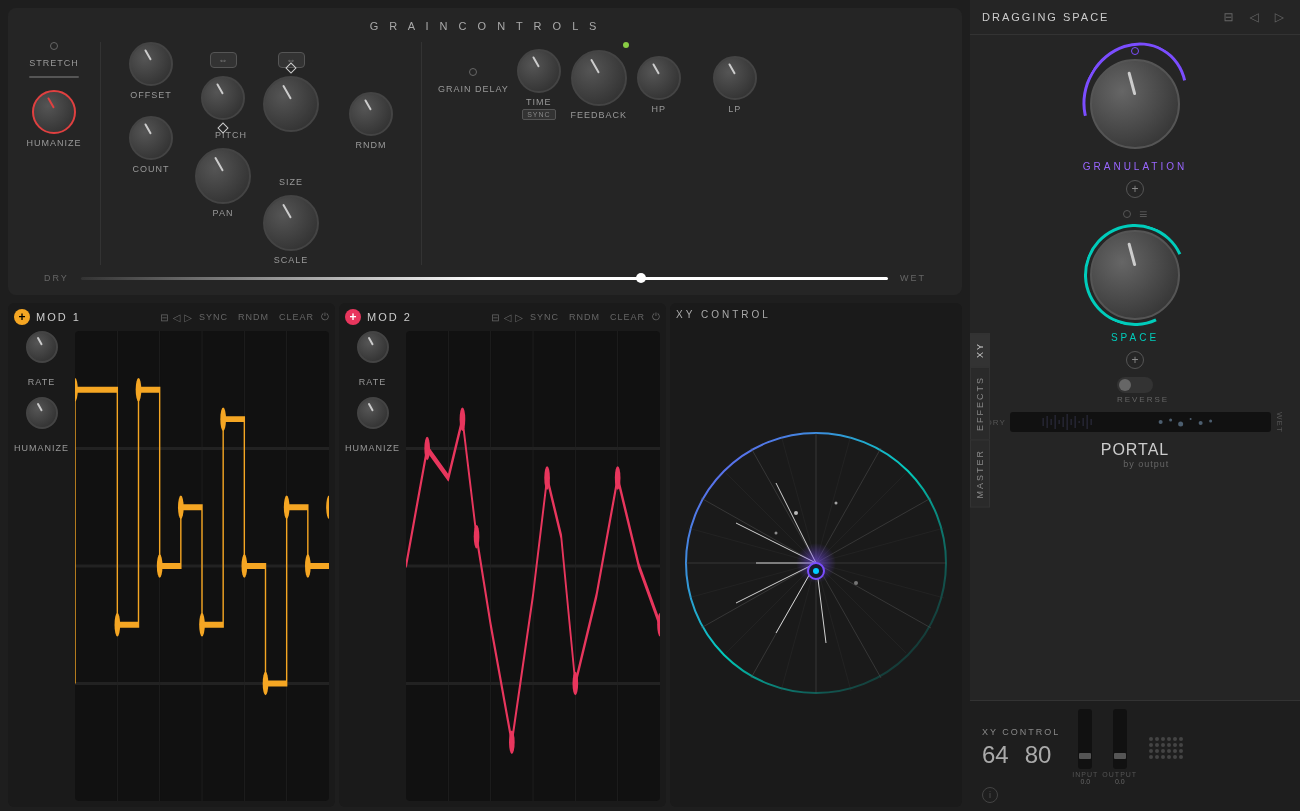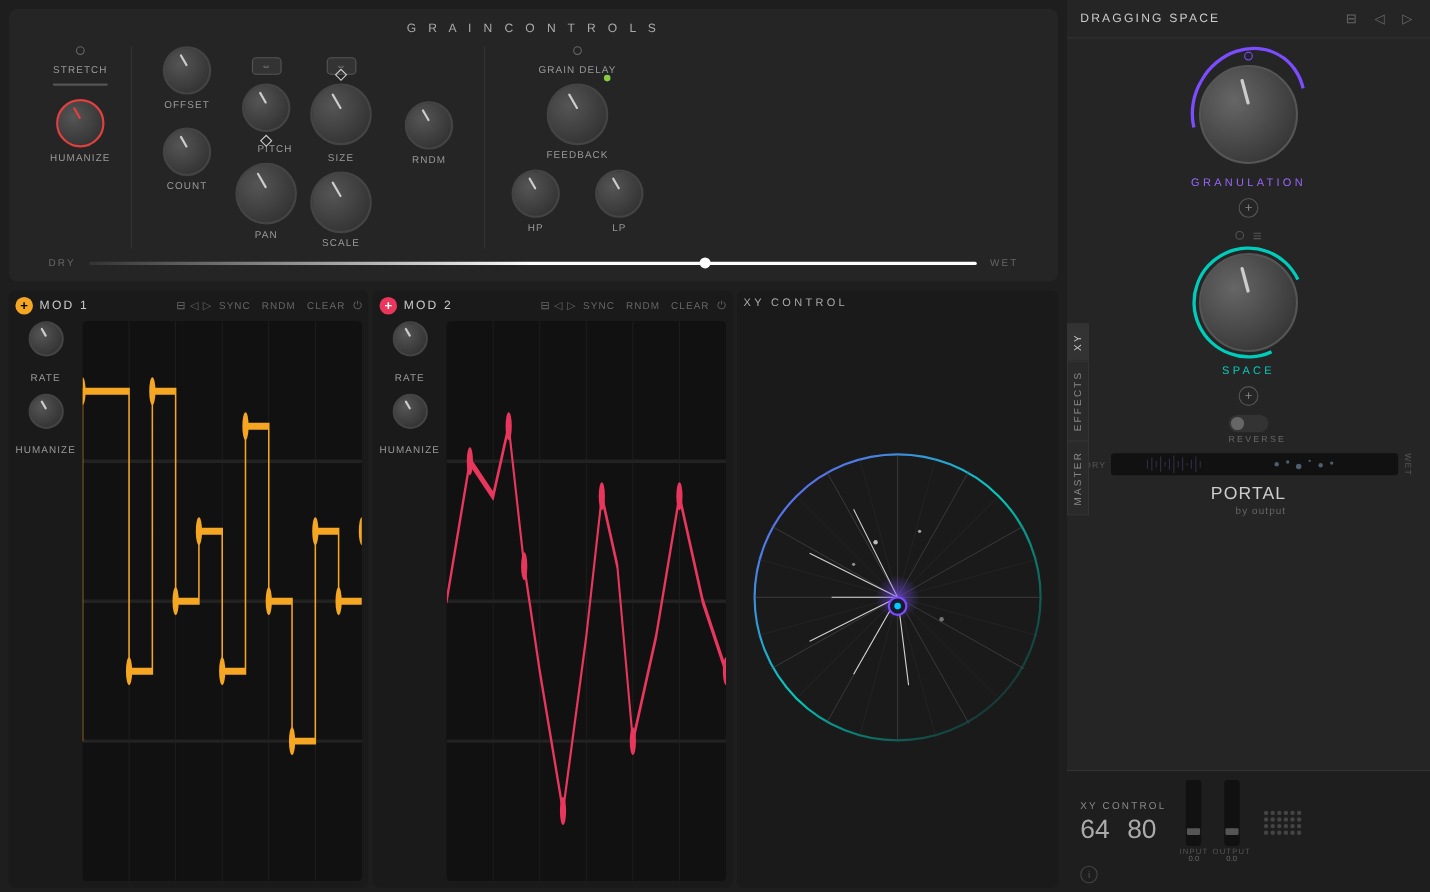--- a/index.html
+++ b/index.html
@@ -129,21 +129,20 @@
       padding: 2px 8px;
       margin: 0 4px;
       align-self: center;
       cursor: pointer;
       white-space: nowrap;
     }
 
     .grain-controls-inner {
       display: flex;
       align-items: flex-start;
-      margin-left: 19px;
     }
 
     .power-dot {
       width: 8px;
       height: 8px;
       border-radius: 50%;
       border: 1px solid #666;
       margin-bottom: 4px;
     }
 
@@ -703,47 +702,52 @@
           <div class="knob knob-large"></div>
           <span class="knob-label">PAN</span>
         </div>
       </div>
 
       <div style="display:flex;flex-direction:column;align-items:center;gap:8px;margin:0 8px;">
         <div style="display:flex;align-items:center;margin-top:10px;">
           <button class="link-button">⇔</button>
         </div>
 
-        <div class="knob-group" style="position:relative;">
+        <div class="knob-group" style="position:relative;gap:39px;">
           <div class="size-diamond"></div>
           <div class="knob knob-large"></div>
           <span class="knob-label" style="margin-top:6px;">SIZE</span>
         </div>
 
         <div class="knob-group">
           <div class="knob knob-large"></div>
           <span class="knob-label">SCALE</span>
         </div>
       </div>
 
       <div style="display:flex;flex-direction:column;align-items:center;gap:16px;margin:0 12px;margin-top:50px;">
         <div class="knob-group">
           <div class="knob"></div>
           <span class="knob-label">RNDM</span>
         </div>
       </div>
 
       <div class="separator-line"></div>
 
-      <div style="display:flex;flex-direction:column;align-items:center;margin-left:8px;">
+      <div style="display:flex;flex-direction:row;align-items:center;margin-left:8px;">
         <div style="display:flex;flex-direction:column;align-items:center;">
           <div class="power-dot"></div>
           <span class="knob-label">GRAIN DELAY</span>
         </div>
 
+        <div class="knob-group" style="margin-top:6px;">
+          <div class="knob"></div>
+          <span class="knob-label">TIME</span>
+          <span class="sync-badge">SYNC</span>
+        </div>
 
         <div class="knob-group" style="margin-top:8px;position:relative;">
           <div class="feedback-dot"></div>
           <div class="knob knob-large"></div>
           <span class="knob-label">FEEDBACK</span>
         </div>
 
         <div style="display:flex;gap:16px;margin-top:8px;">
           <div class="knob-group">
             <div class="knob"></div>

